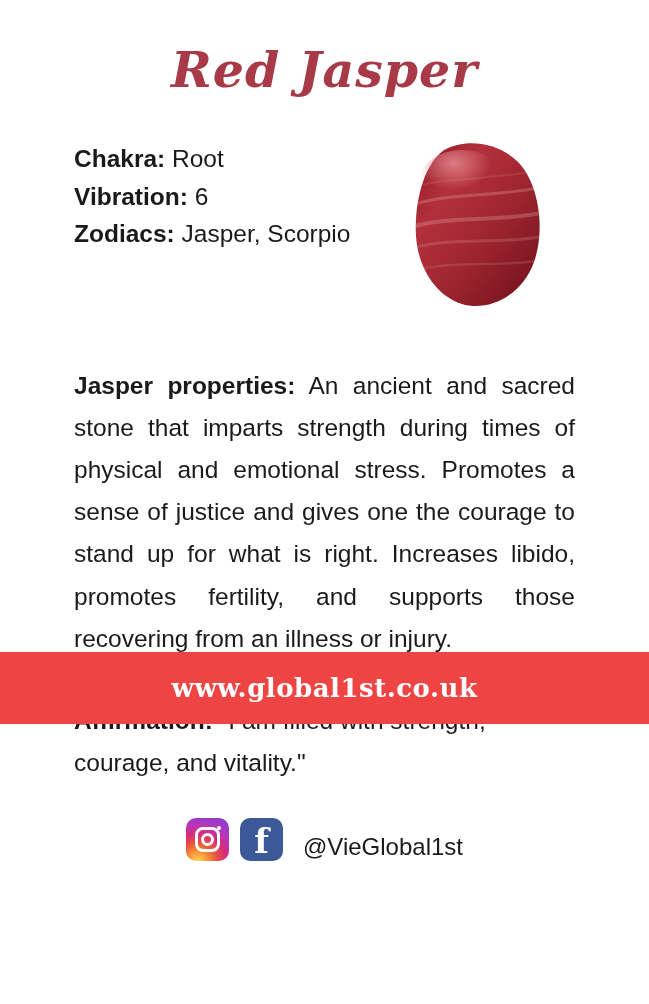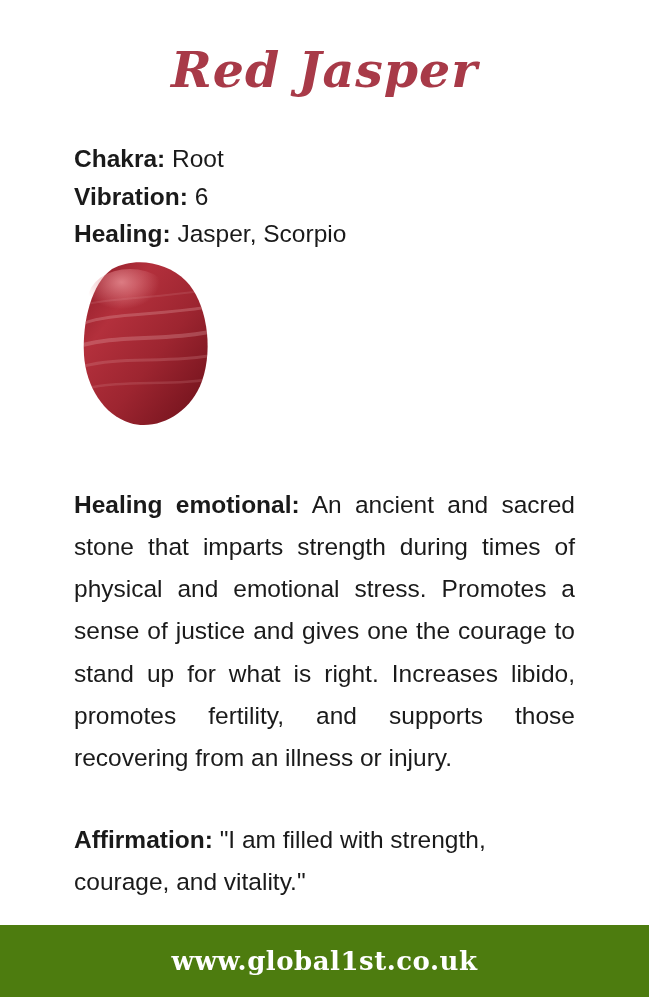--- a/index.html
+++ b/index.html
@@ -9,42 +9,41 @@
   body {
     width: 649px;
     height: 1004px;
     background: #ffffff;
     font-family: "Liberation Sans", sans-serif;
     overflow: hidden;
   }
   .card {
     position: relative;
     width: 649px;
-    height: 997px;
+    height: 724px;
     background: #ffffff;
     box-sizing: border-box;
     display: flex;
     flex-direction: column;
   }
   .title {
     text-align: center;
     color: #a83a48;
     font-family: "DejaVu Serif", serif;
     font-weight: bold;
     font-style: italic;
     font-size: 49px;
     letter-spacing: 1px;
     margin-top: 44px;
     margin-bottom: 0;
     line-height: 1.1;
   }
 
   .top-section {
     display: flex;
-    flex-direction: column;
     align-items: flex-start;
     padding: 0 38px 0 74px;
     margin-top: 36px;
   }
   .attrs {
     flex: 0 0 auto;
     padding-top: 6px;
   }
   .attr-line {
     font-size: 24.5px;
@@ -154,21 +153,21 @@
     font-family: "Liberation Sans", sans-serif;
     margin-top: 15px;
   }
 
   .footer {
     position: absolute;
     left: 0;
     bottom: 0;
     width: 100%;
     height: 72px;
-    background: #4d7c0f;
+    background: #ef4444;
     display: flex;
     align-items: center;
     justify-content: center;
   }
   .footer-text {
     color: #ffffff;
     font-family: "DejaVu Serif", serif;
     font-weight: bold;
     font-size: 26px;
     letter-spacing: 0.5px;
@@ -185,21 +184,21 @@
     <div class="attrs">
       <div class="attr-line">
         <span class="attr-label">Chakra:</span>
         <span class="attr-value">Root</span>
       </div>
       <div class="attr-line">
         <span class="attr-label">Vibration:</span>
         <span class="attr-value">6</span>
       </div>
       <div class="attr-line">
-        <span class="attr-label">Healing:</span>
+        <span class="attr-label">Zodiacs:</span>
         <span class="attr-value">Jasper, Scorpio</span>
       </div>
     </div>
 
     <div class="stone-wrap">
       <div class="stone">
         <svg viewBox="0 0 150 185" width="150" height="185" aria-hidden="true">
           <defs>
             <linearGradient id="stoneGrad" x1="0%" y1="0%" x2="100%" y2="100%">
               <stop offset="0%" stop-color="#8d1a26"></stop>
@@ -224,21 +223,21 @@
             <path d="M10 134 C50 124, 100 132, 150 122" stroke="#d98e94" stroke-width="2.5" fill="none" opacity="0.4"></path>
             <path d="M0 52 C36 42, 78 44, 140 34" stroke="#d98e94" stroke-width="2" fill="none" opacity="0.35"></path>
           </g>
           <ellipse cx="56" cy="44" rx="42" ry="30" fill="url(#shine)"></ellipse>
         </svg>
       </div>
     </div>
   </div>
 
   <div class="body-section">
-    <p class="para"><b>Healing emotional:</b><span> An ancient and sacred stone that imparts strength during times of physical and emotional stress. Promotes a sense of justice and gives one the courage to stand up for what is right. Increases libido, promotes fertility, and supports those recovering from an illness or injury.</span></p>
+    <p class="para"><b>Jasper properties:</b><span> An ancient and sacred stone that imparts strength during times of physical and emotional stress. Promotes a sense of justice and gives one the courage to stand up for what is right. Increases libido, promotes fertility, and supports those recovering from an illness or injury.</span></p>
 
     <p class="para affirm"><b>Affirmation:</b><span> "I am filled with strength, courage, and vitality."</span></p>
 
     <div class="social">
       <span class="ig-icon">
         <span class="ig-sq"></span>
         <span class="ig-circ"></span>
         <span class="ig-dot"></span>
       </span>
       <span class="fb-icon">

